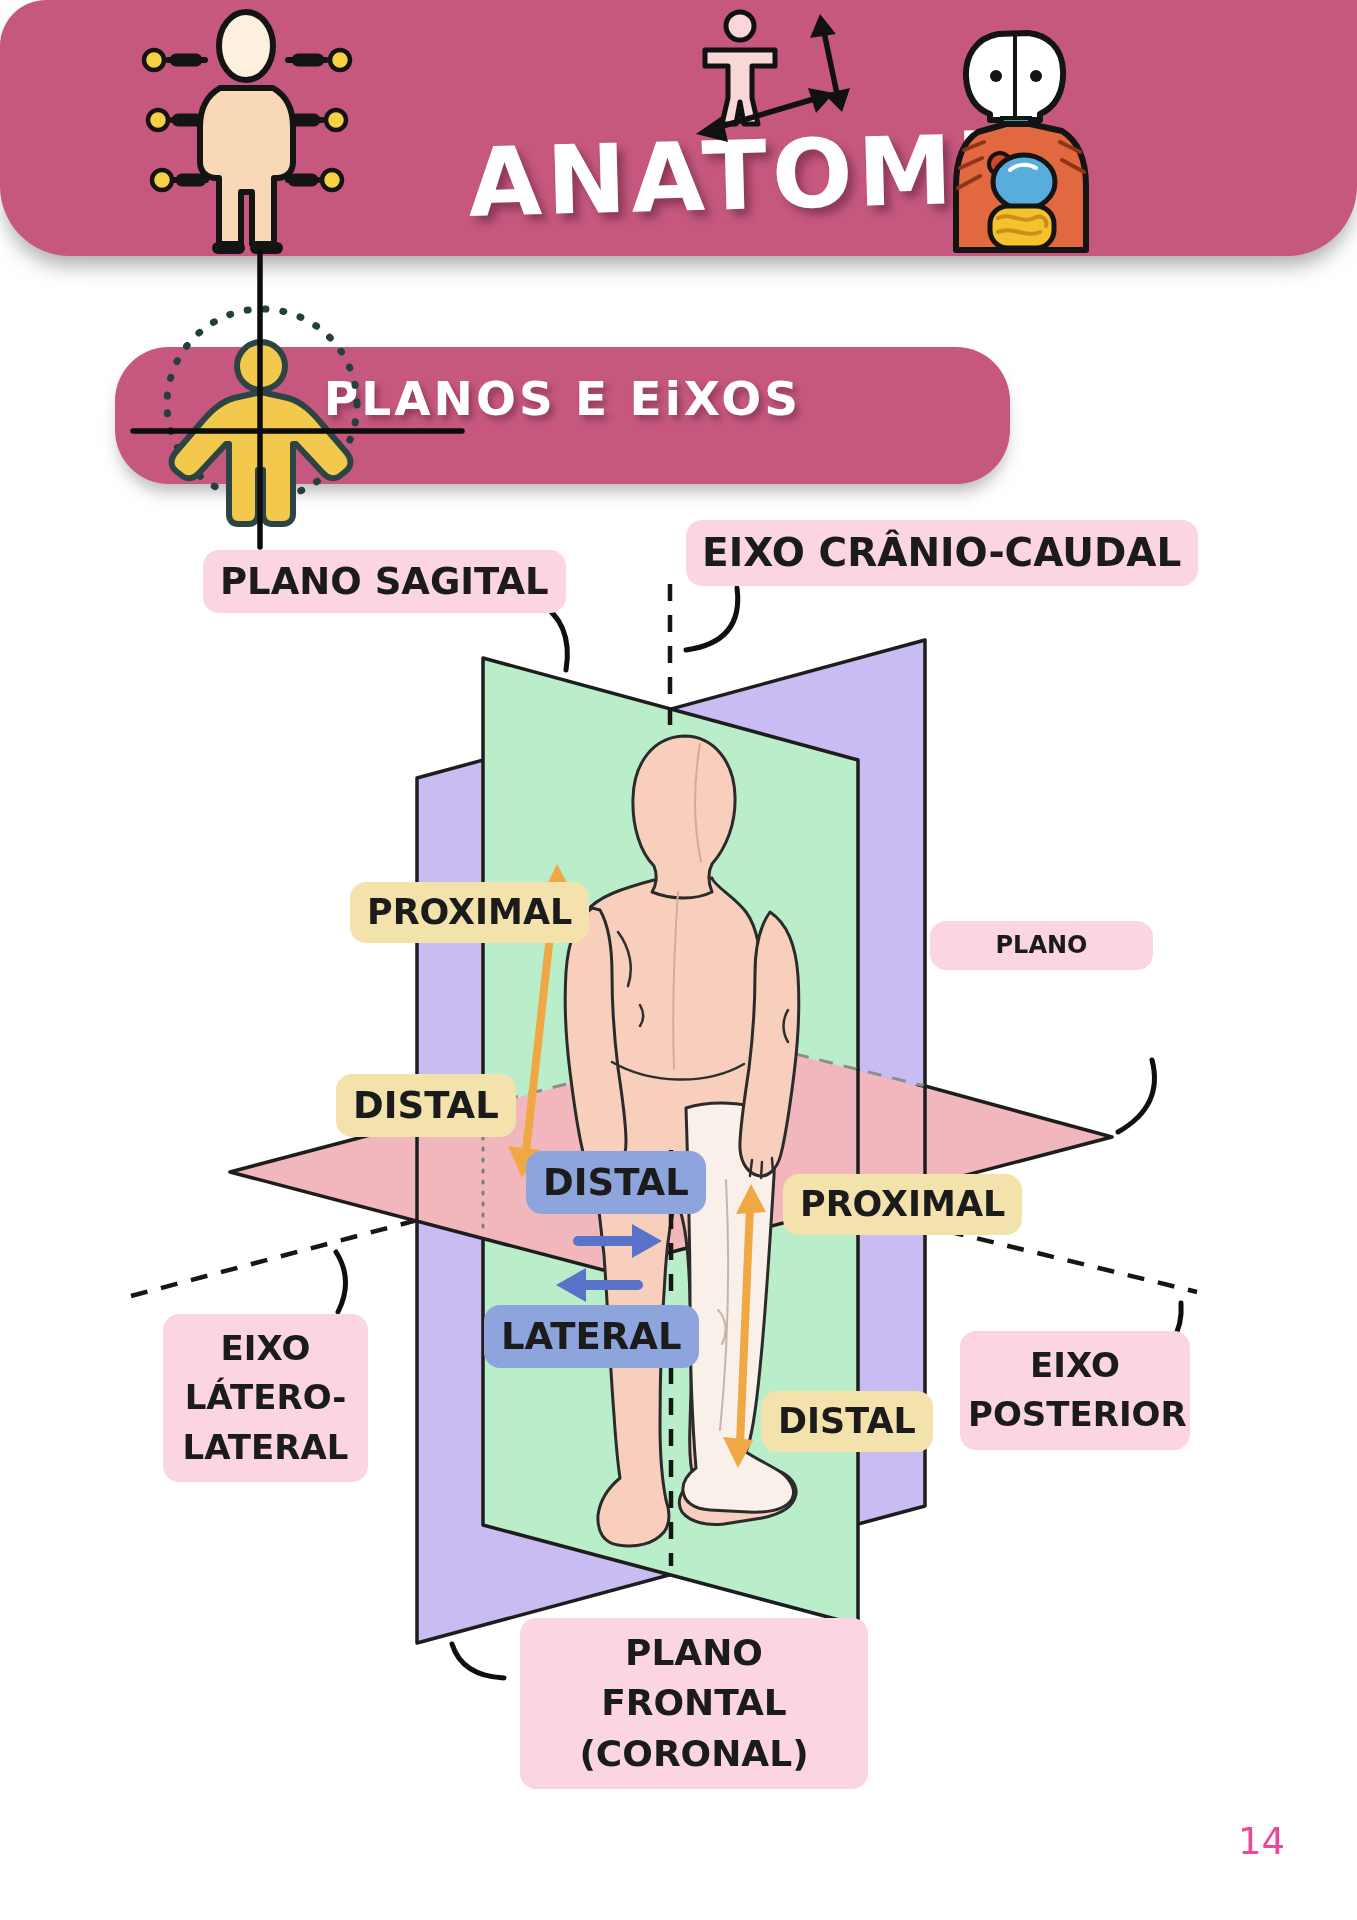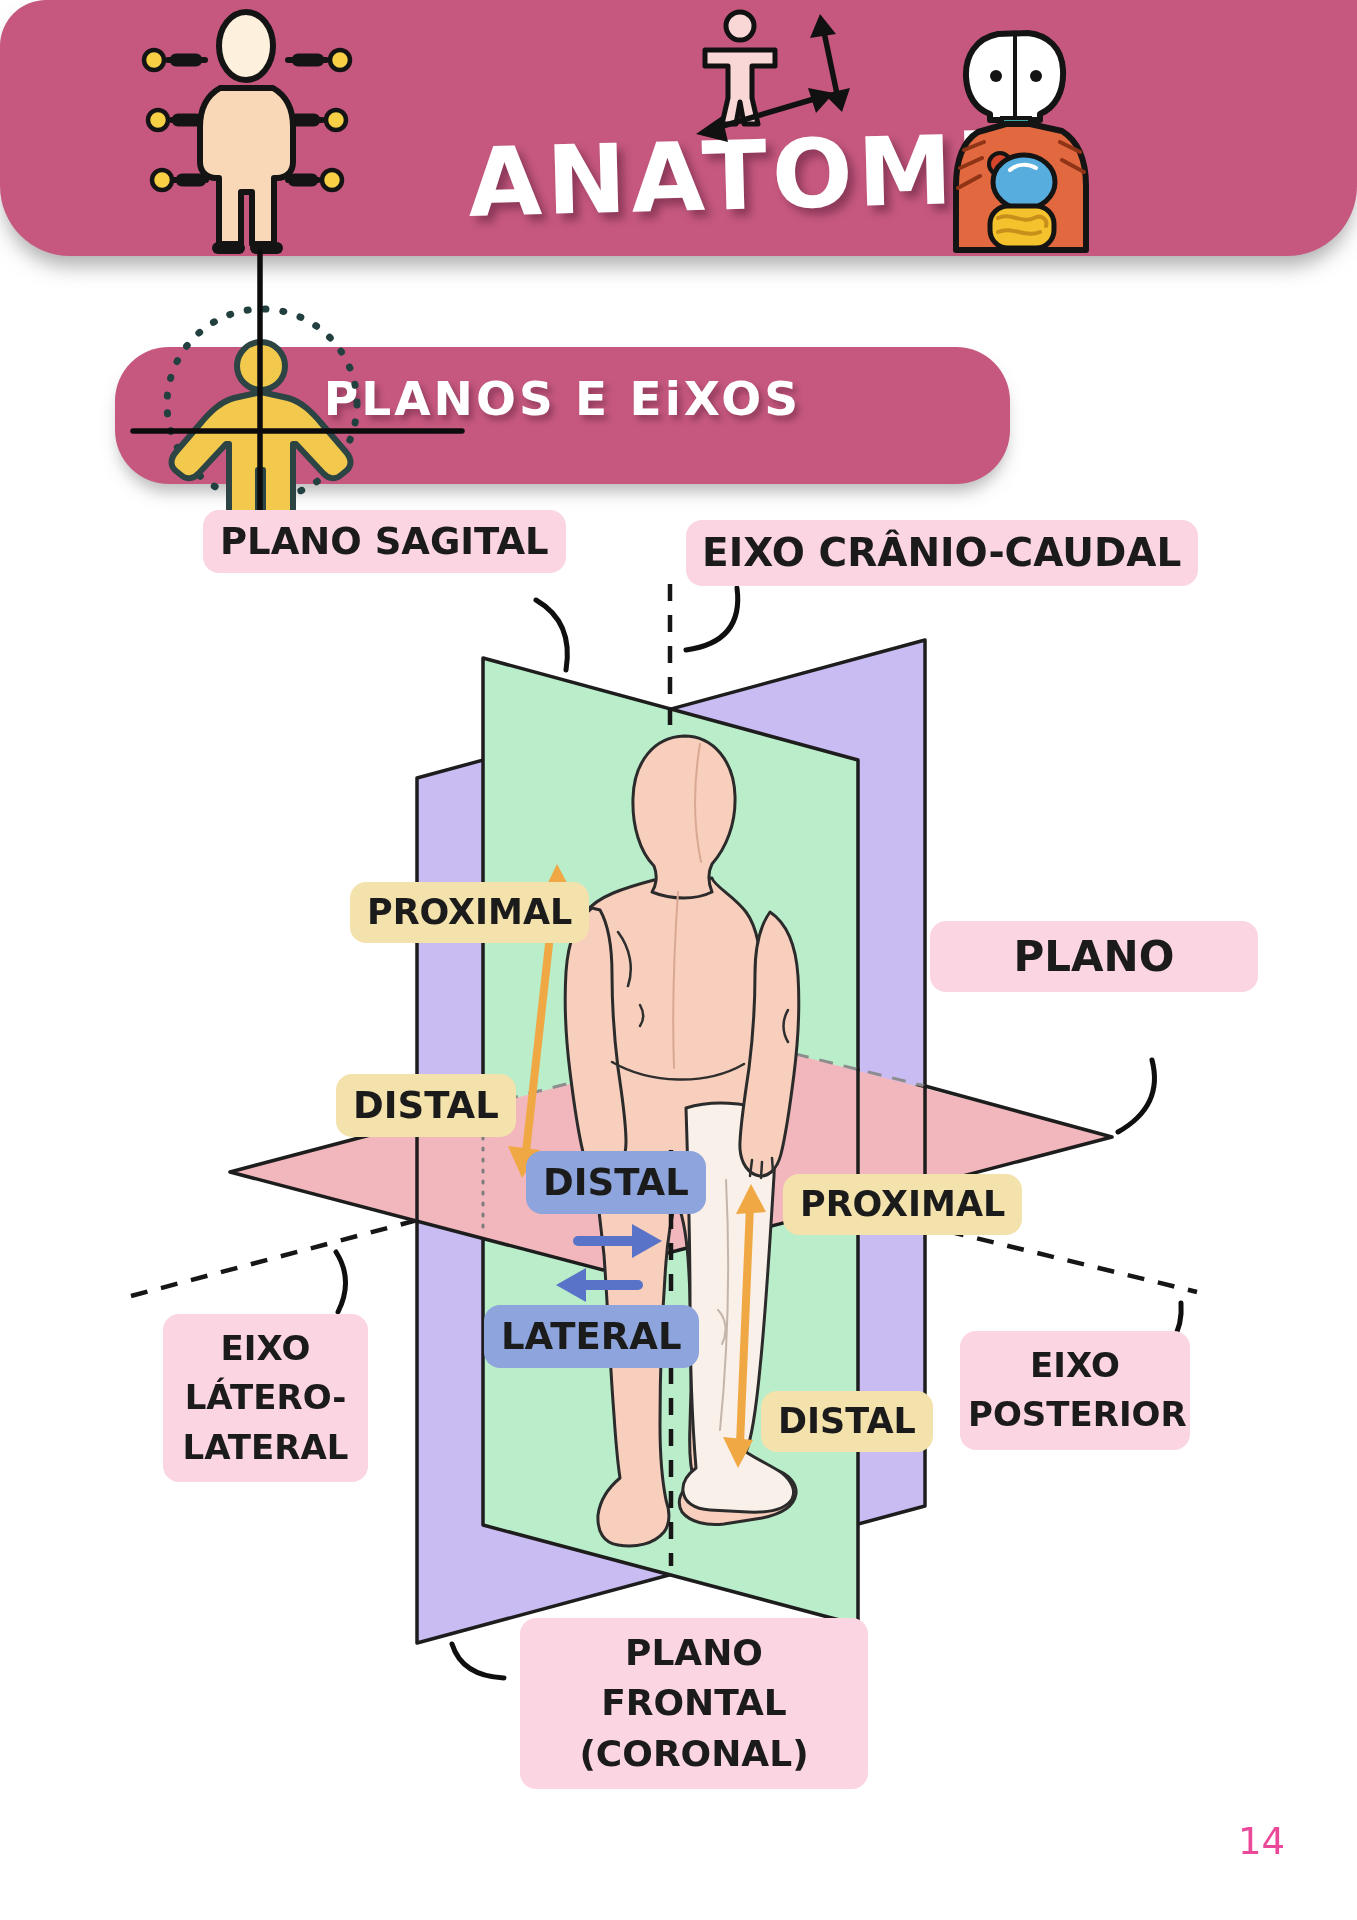--- a/index.html
+++ b/index.html
@@ -195,30 +195,30 @@
     </g>
 
     <path class="connector" d="M 536 600 Q 574 622 566 670"></path>
     <path class="connector" d="M 737 588 Q 744 642 686 650"></path>
     <path class="connector" d="M 1152 1060 Q 1164 1106 1118 1132"></path>
     <path class="connector" d="M 336 1252 Q 354 1280 338 1312"></path>
     <path class="connector" d="M 1181 1303 Q 1184 1346 1142 1366"></path>
     <path class="connector" d="M 452 1644 Q 462 1676 504 1678"></path>
   </svg>
 
-  <div class="lb lb-pink" style="left:203px;top:510px;font-size:37px;">PLANO SAGITAL</div>
+  <div class="lb lb-pink" style="left:203px;top:550px;font-size:37px;">PLANO SAGITAL</div>
   <div class="lb lb-pink" style="left:686px;top:520px;font-size:39px;padding-left:16px;">EIXO CRÂNIO-CAUDAL</div>
   <div class="lb lb-yellow" style="left:350px;top:882px;font-size:35px;">PROXIMAL</div>
   <div class="lb lb-yellow" style="left:336px;top:1074px;font-size:37px;">DISTAL</div>
   <div class="lb lb-blue" style="left:526px;top:1151px;font-size:37px;">DISTAL</div>
   <div class="lb lb-blue" style="left:484px;top:1305px;font-size:37px;">LATERAL</div>
   <div class="lb lb-yellow" style="left:783px;top:1174px;font-size:35px;">PROXIMAL</div>
   <div class="lb lb-yellow" style="left:761px;top:1391px;font-size:35px;">DISTAL</div>
 
-  <div class="lb lb-pink lb-center" style="left:930px;top:921px;width:328px;font-size:42px;">
+  <div class="lb lb-pink lb-center" style="left:930px;top:921px;width:223px;font-size:24px;">
     <div>PLANO</div>
   </div>
   <div class="lb lb-pink lb-center" style="left:163px;top:1314px;width:205px;font-size:34px;line-height:1.45;">
     <div>EIXO</div>
     <div>LÁTERO-</div>
     <div>LATERAL</div>
   </div>
   <div class="lb lb-pink lb-center" style="left:960px;top:1331px;width:230px;font-size:34px;line-height:1.45;">
     <div>EIXO</div>
     <div>POSTERIOR</div>

